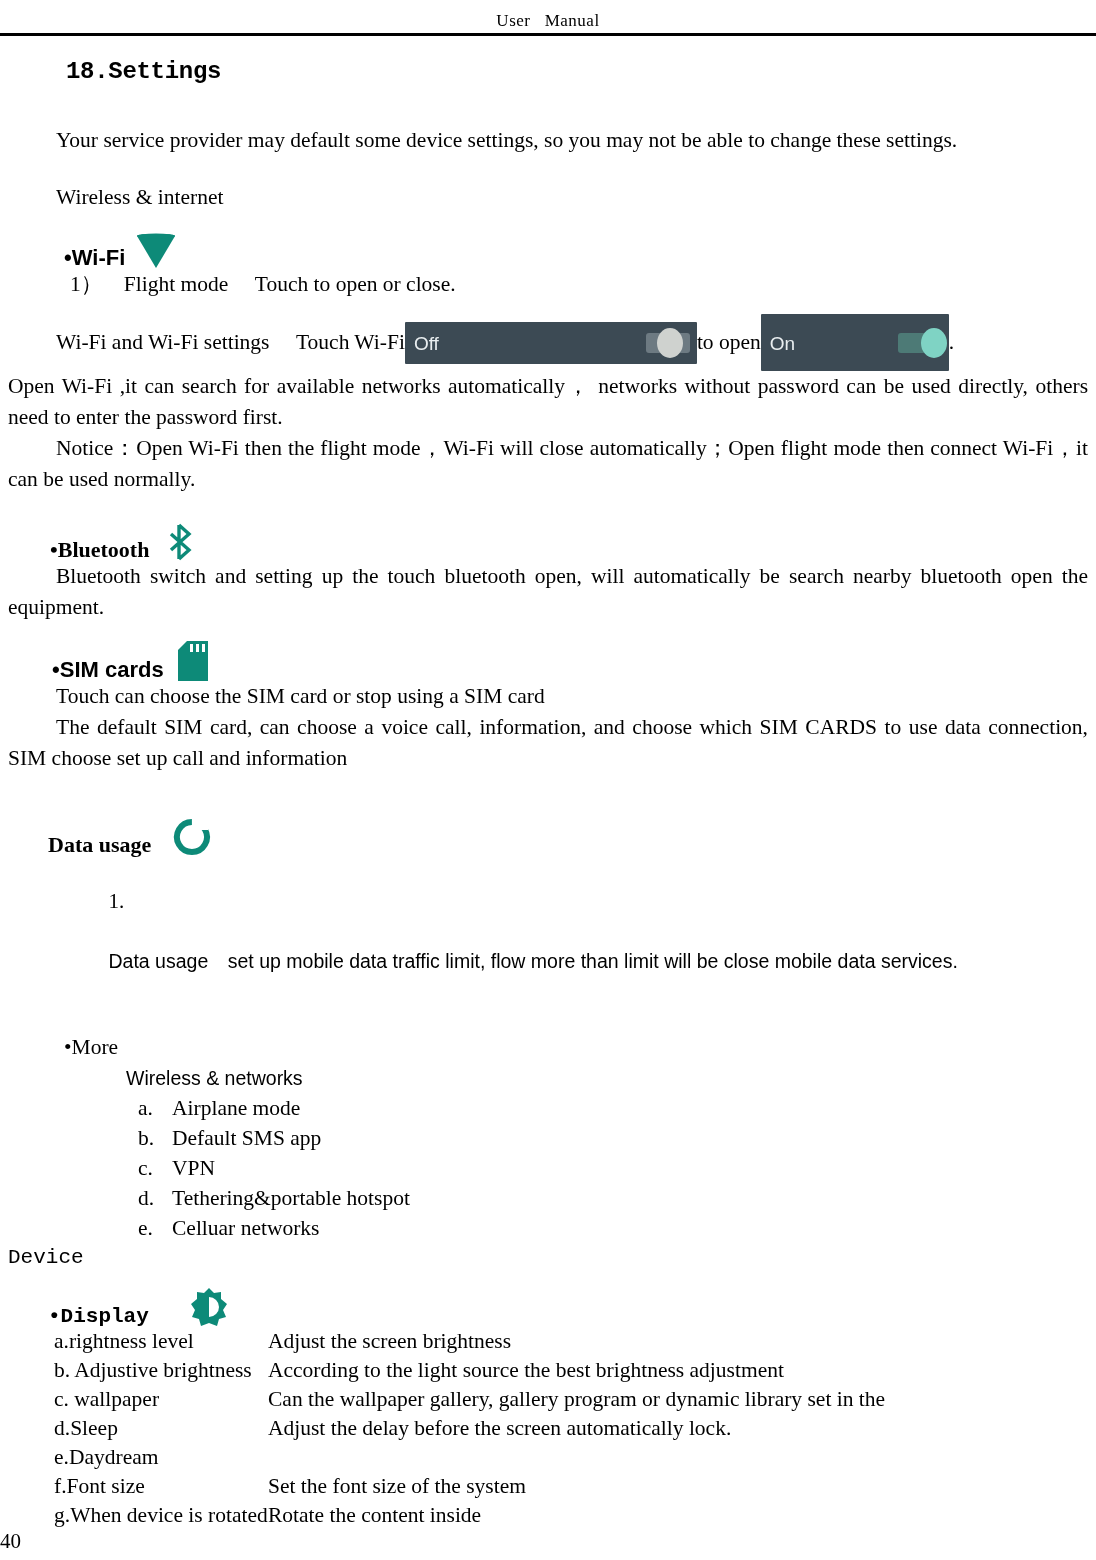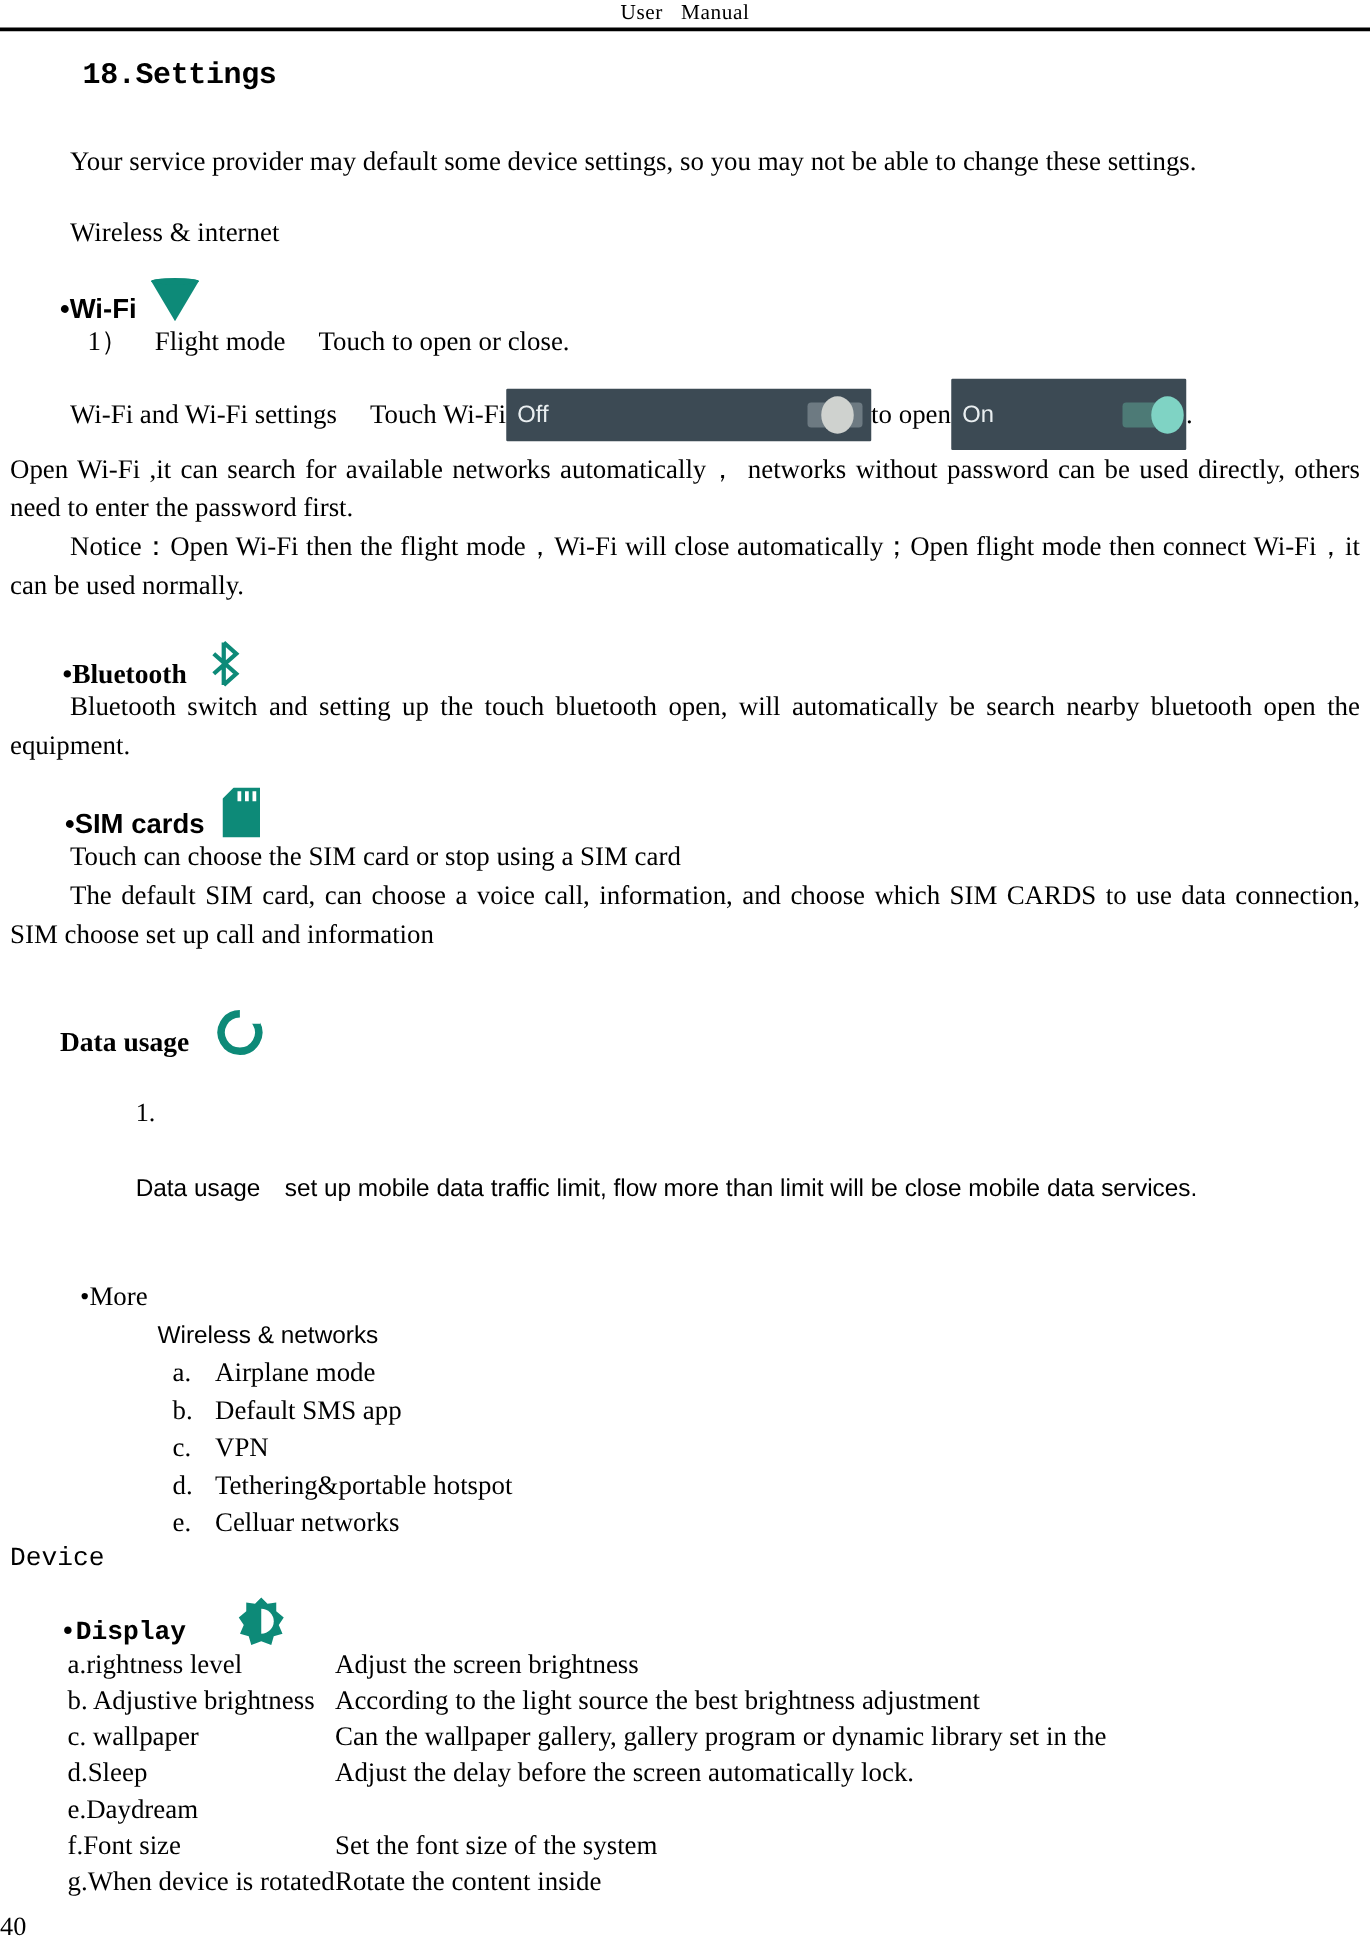--- a/index.html
+++ b/index.html
@@ -21,21 +21,21 @@
     height: 1560px;
     box-sizing: border-box;
   }
 
   
   .runhead {
     text-align: center;
     font-family: "Liberation Serif", "DejaVu Serif", serif;
     font-size: 17px;
     letter-spacing: 0.5px;
-    padding-top: 0;
+    padding-top: 11px;
     white-space: pre;
   }
   .headrule {
     border-top: 3px solid #000;
     margin: 2px 0 0 0;
     height: 0;
   }
 
   
   .content {
@@ -221,21 +221,21 @@
     <div class="spacer-lg"></div>
 
     <p class="body indent">Your  service  provider  may  default  some  device  settings,  so  you  may  not  be  able  to  change  these settings.</p>
 
     <div class="spacer-md"></div>
 
     <p class="plain-line" style="margin-left:48px;">Wireless &amp; internet</p>
 
     <div class="spacer-sm"></div>
 
-    <div class="sec-head" style="margin-left:40px; height:42px;">
+    <div class="sec-head" style="margin-left:56px; height:42px;">
       <span class="lbl-sans">•Wi-Fi</span>
       <span class="icon-slot">
         <svg class="ic" width="42" height="36" viewBox="0 0 42 36" aria-hidden="true">
           <path d="M2 3 C2 2 4 1 21 1 C38 1 40 2 40 3 L21 35 Z" fill="#0d8a78"></path>
           <ellipse cx="21" cy="3" rx="19" ry="2.6" fill="#0d8a78"></ellipse>
         </svg>
       </span>
     </div>
 
     <p class="plain-line" style="margin-left:62px;">1） Flight mode  Touch to open or close.</p>

